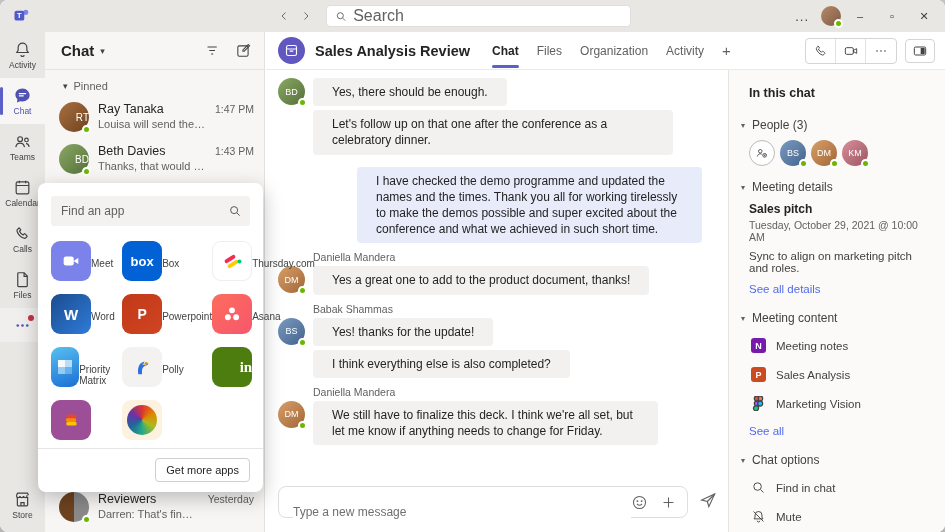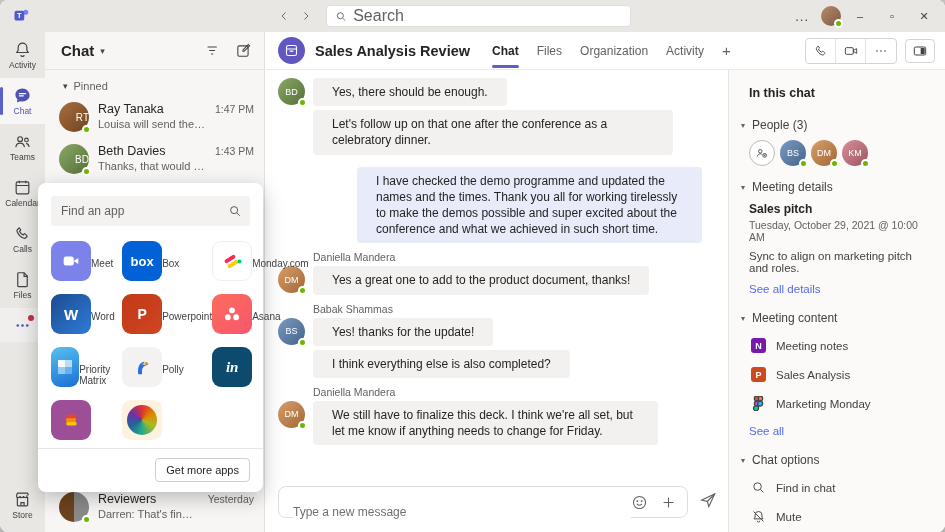--- a/index.html
+++ b/index.html
@@ -71,21 +71,21 @@
   .pp-more { font-size:11px; color:#242424; background:#fff; border:1px solid #d1cfcd; border-radius:4px; padding:5px 10px; cursor:pointer; font-family:"Liberation Sans",sans-serif; }
 
   .ic-meet { background:#7b83eb; } .ic-box { background:#0161d5; color:#fff; font-weight:bold; font-size:13px; }
   .ic-monday { background:#fff; border:1px solid #eee; }
   .ic-word { background:linear-gradient(135deg,#1b4c8f,#2f7bd9); color:#fff; font-weight:bold; font-size:15px; }
   .ic-ppt { background:linear-gradient(135deg,#c13a17,#d04423); color:#fff; font-weight:bold; font-size:14px; }
   .ic-asana { background:linear-gradient(135deg,#fc6d5d,#f8566c); }
   .ic-pm { background:linear-gradient(160deg,#57c0f0,#1b6fd4); }
   .ic-polly { background:#f3f2f1; }
   .ic-wb { background:#00b7c3; }
-  .ic-inv { background:#0c4a6e; color:#fff; font-style:italic; font-weight:bold; font-size:15px; font-family:"Liberation Serif",serif; }
+  .ic-inv { background:#4d7c0f; color:#fff; font-weight:bold; font-size:15px; font-family:"Liberation Serif",serif;justify-content:flex-end; }
   .ic-layers { background:#9c4f96; }
   .ic-sphere { background:#fdf2e0; }
   .sphere { width:30px; height:30px; border-radius:50%; background:conic-gradient(#d33,#d80,#ab2,#2a8,#269,#63a,#d33); filter:blur(.4px); }
 
   
   .main { position:absolute; top:32px; left:266px; right:0; bottom:0; background:#fff; }
   .m-header { position:absolute; top:0; left:0; right:0; height:38px; border-bottom:1px solid #eceae8; display:flex; align-items:center; padding-left:12px; background:#fff; z-index:5; }
   .gr-avatar { width:27px; height:27px; border-radius:50%; background:#6057c0; display:flex; align-items:center; justify-content:center; flex:none; }
   .m-title { font-size:14.5px; font-weight:bold; color:#242424; margin-left:10px; }
   .m-tabs { display:flex; align-items:center; margin-left:14px; gap:2px; }
@@ -329,21 +329,21 @@
         <div class="pp-label">Box</div>
       </div>
       <div class="pp-cell">
         <div class="app-ic ic-monday">
           <svg width="24" height="24" viewBox="0 0 24 24">
               <rect x="4" y="8" width="12" height="4" rx="2" fill="#f62b54" transform="rotate(-32 10 10)"></rect>
               <rect x="7" y="13" width="12" height="4" rx="2" fill="#fc0" transform="rotate(-32 13 15)"></rect>
               <circle cx="19.5" cy="12.5" r="2" fill="#00ca72"></circle>
             </svg>
         </div>
-        <div class="pp-label">Monday.com</div>
+        <div class="pp-label">Thursday.com</div>
       </div>
       <div class="pp-cell">
         <div class="app-ic ic-word">
             <span>W</span>
           </div>
         <div class="pp-label">Word</div>
       </div>
       <div class="pp-cell">
         <div class="app-ic ic-ppt">
             <span>P</span>
@@ -583,21 +583,21 @@
         <span>Sales Analysis</span>
       </div>
       <div class="rp-item">
         <svg width="13" height="15" viewBox="0 0 12 18" style="flex:none">
             <path d="M4 0h2v6H4a3 3 0 1 1 0-6z" fill="#f24e1e"></path>
             <path d="M6 0h2a3 3 0 1 1 0 6H6z" fill="#ff7262"></path>
             <path d="M4 6h2v6H4a3 3 0 1 1 0-6z" fill="#a259ff"></path>
             <circle cx="8" cy="9" r="3" fill="#1abcfe"></circle>
             <path d="M4 12h2v3a3 3 0 1 1-2-3z" fill="#0acf83"></path>
           </svg>
-        <span>Marketing Monday</span>
+        <span>Marketing Vision</span>
       </div>
       <div class="rp-link">See all</div>
 
       <div class="rp-sec">
         <span class="rp-caret">▾</span>
         <span>Chat options</span>
       </div>
       <div class="rp-item">
         <svg viewBox="0 0 24 24">
             <circle cx="10.5" cy="10.5" r="6"></circle>

